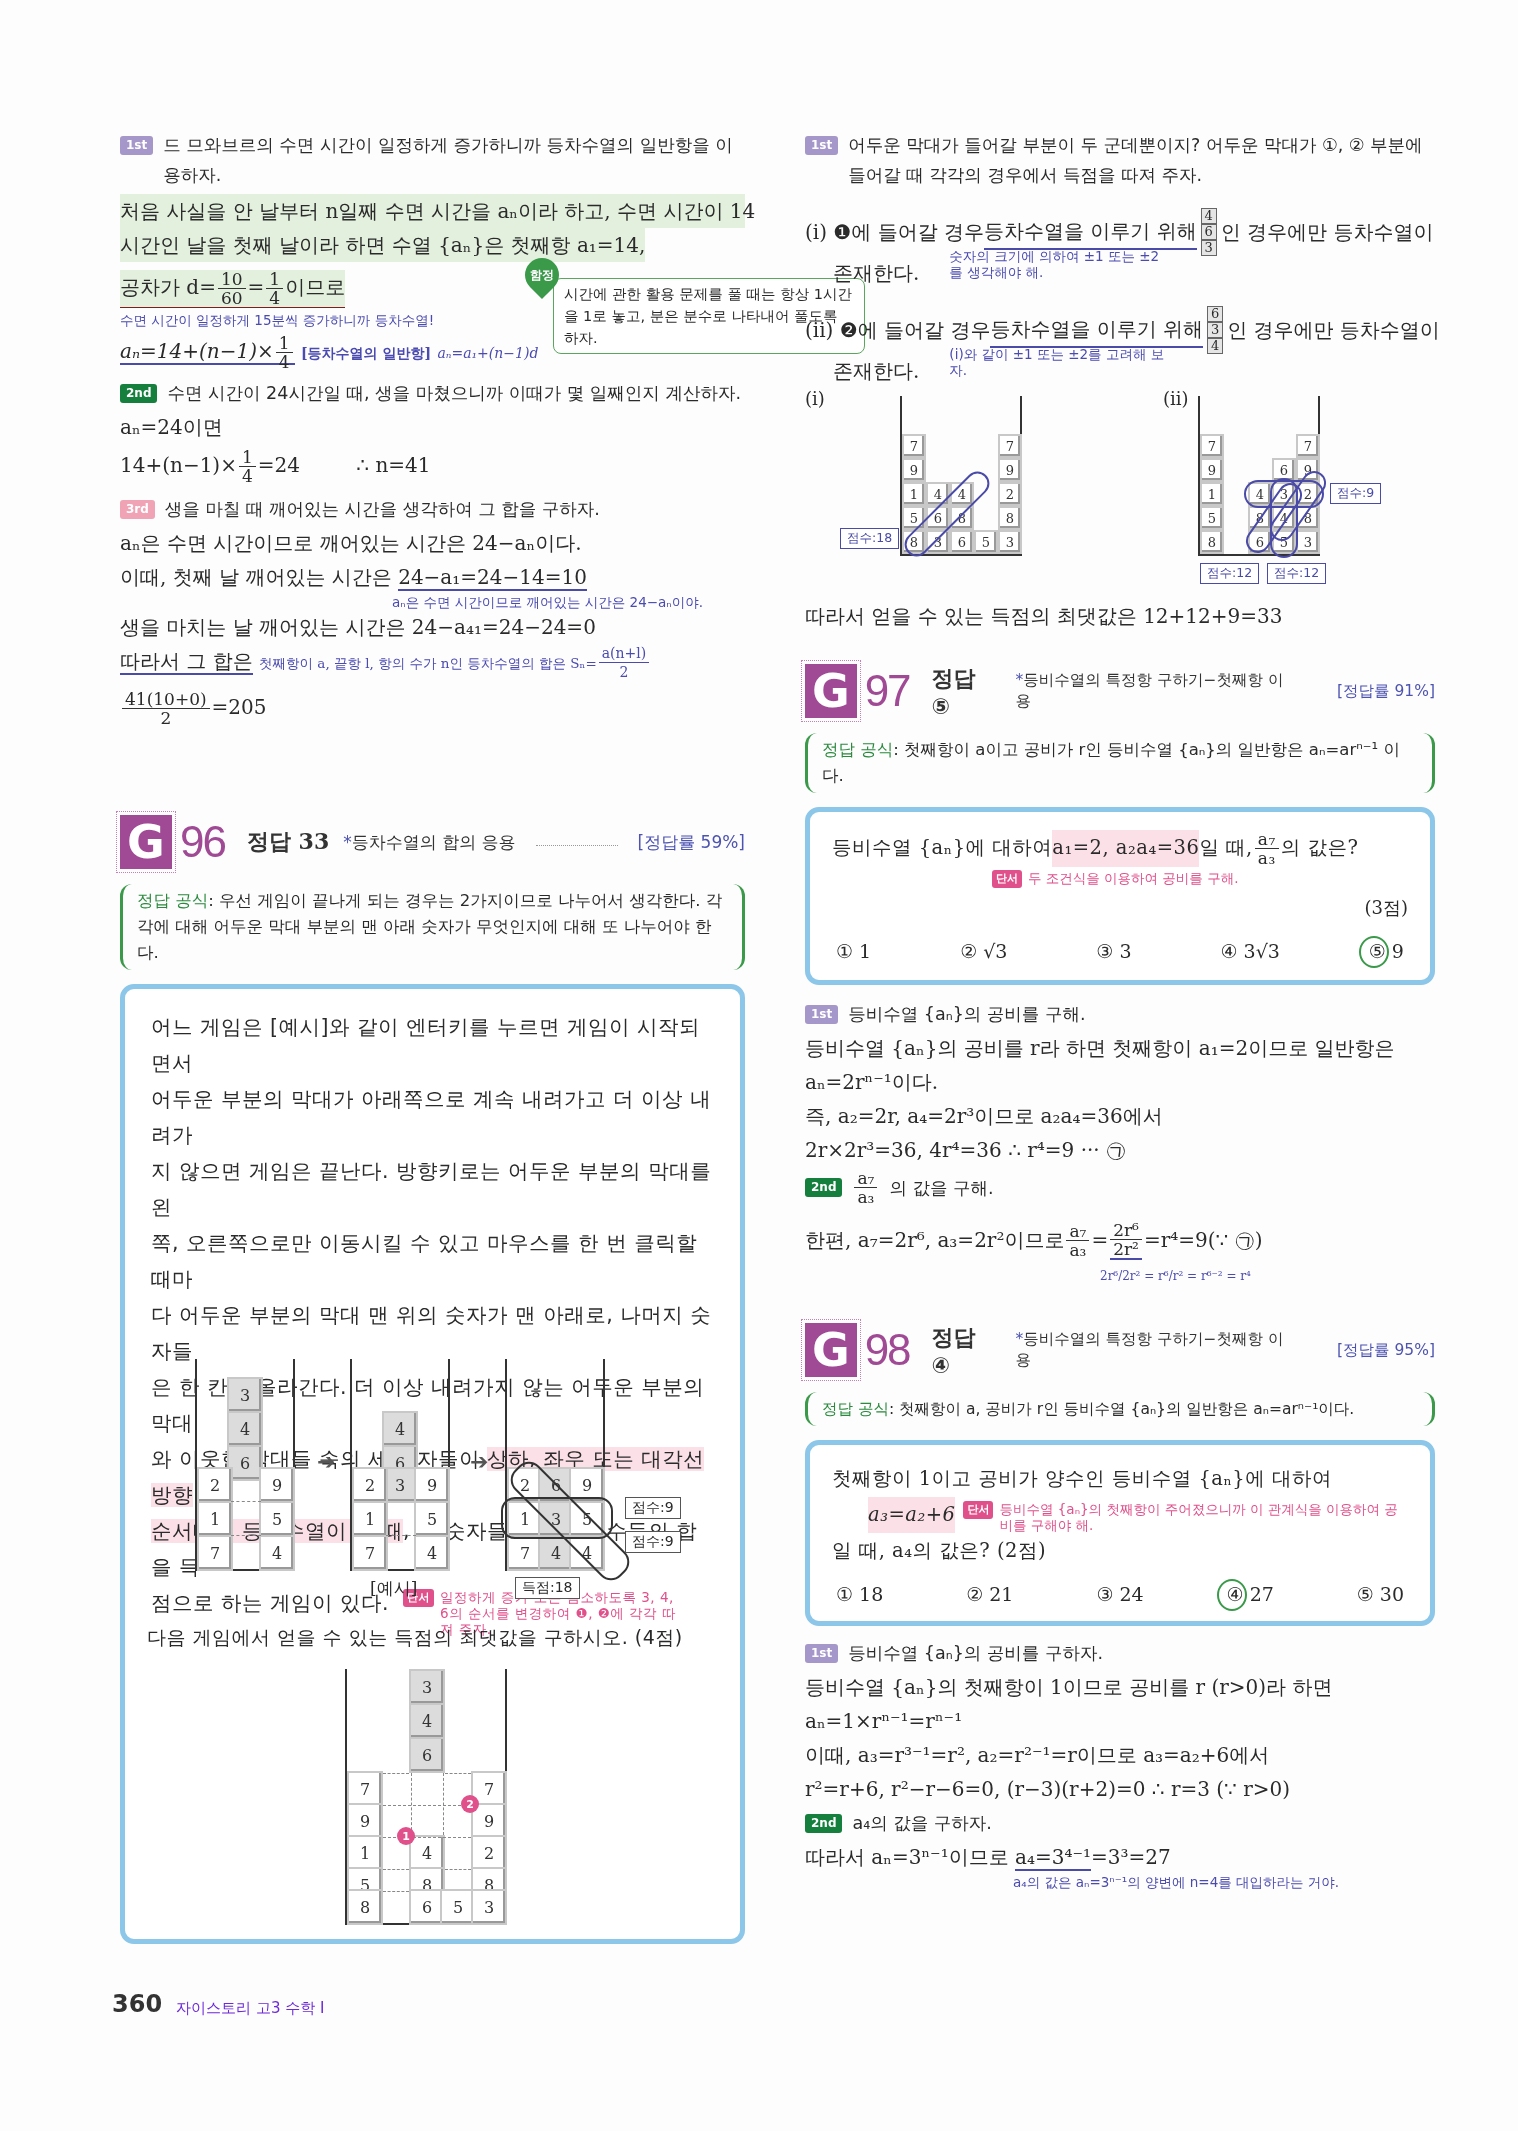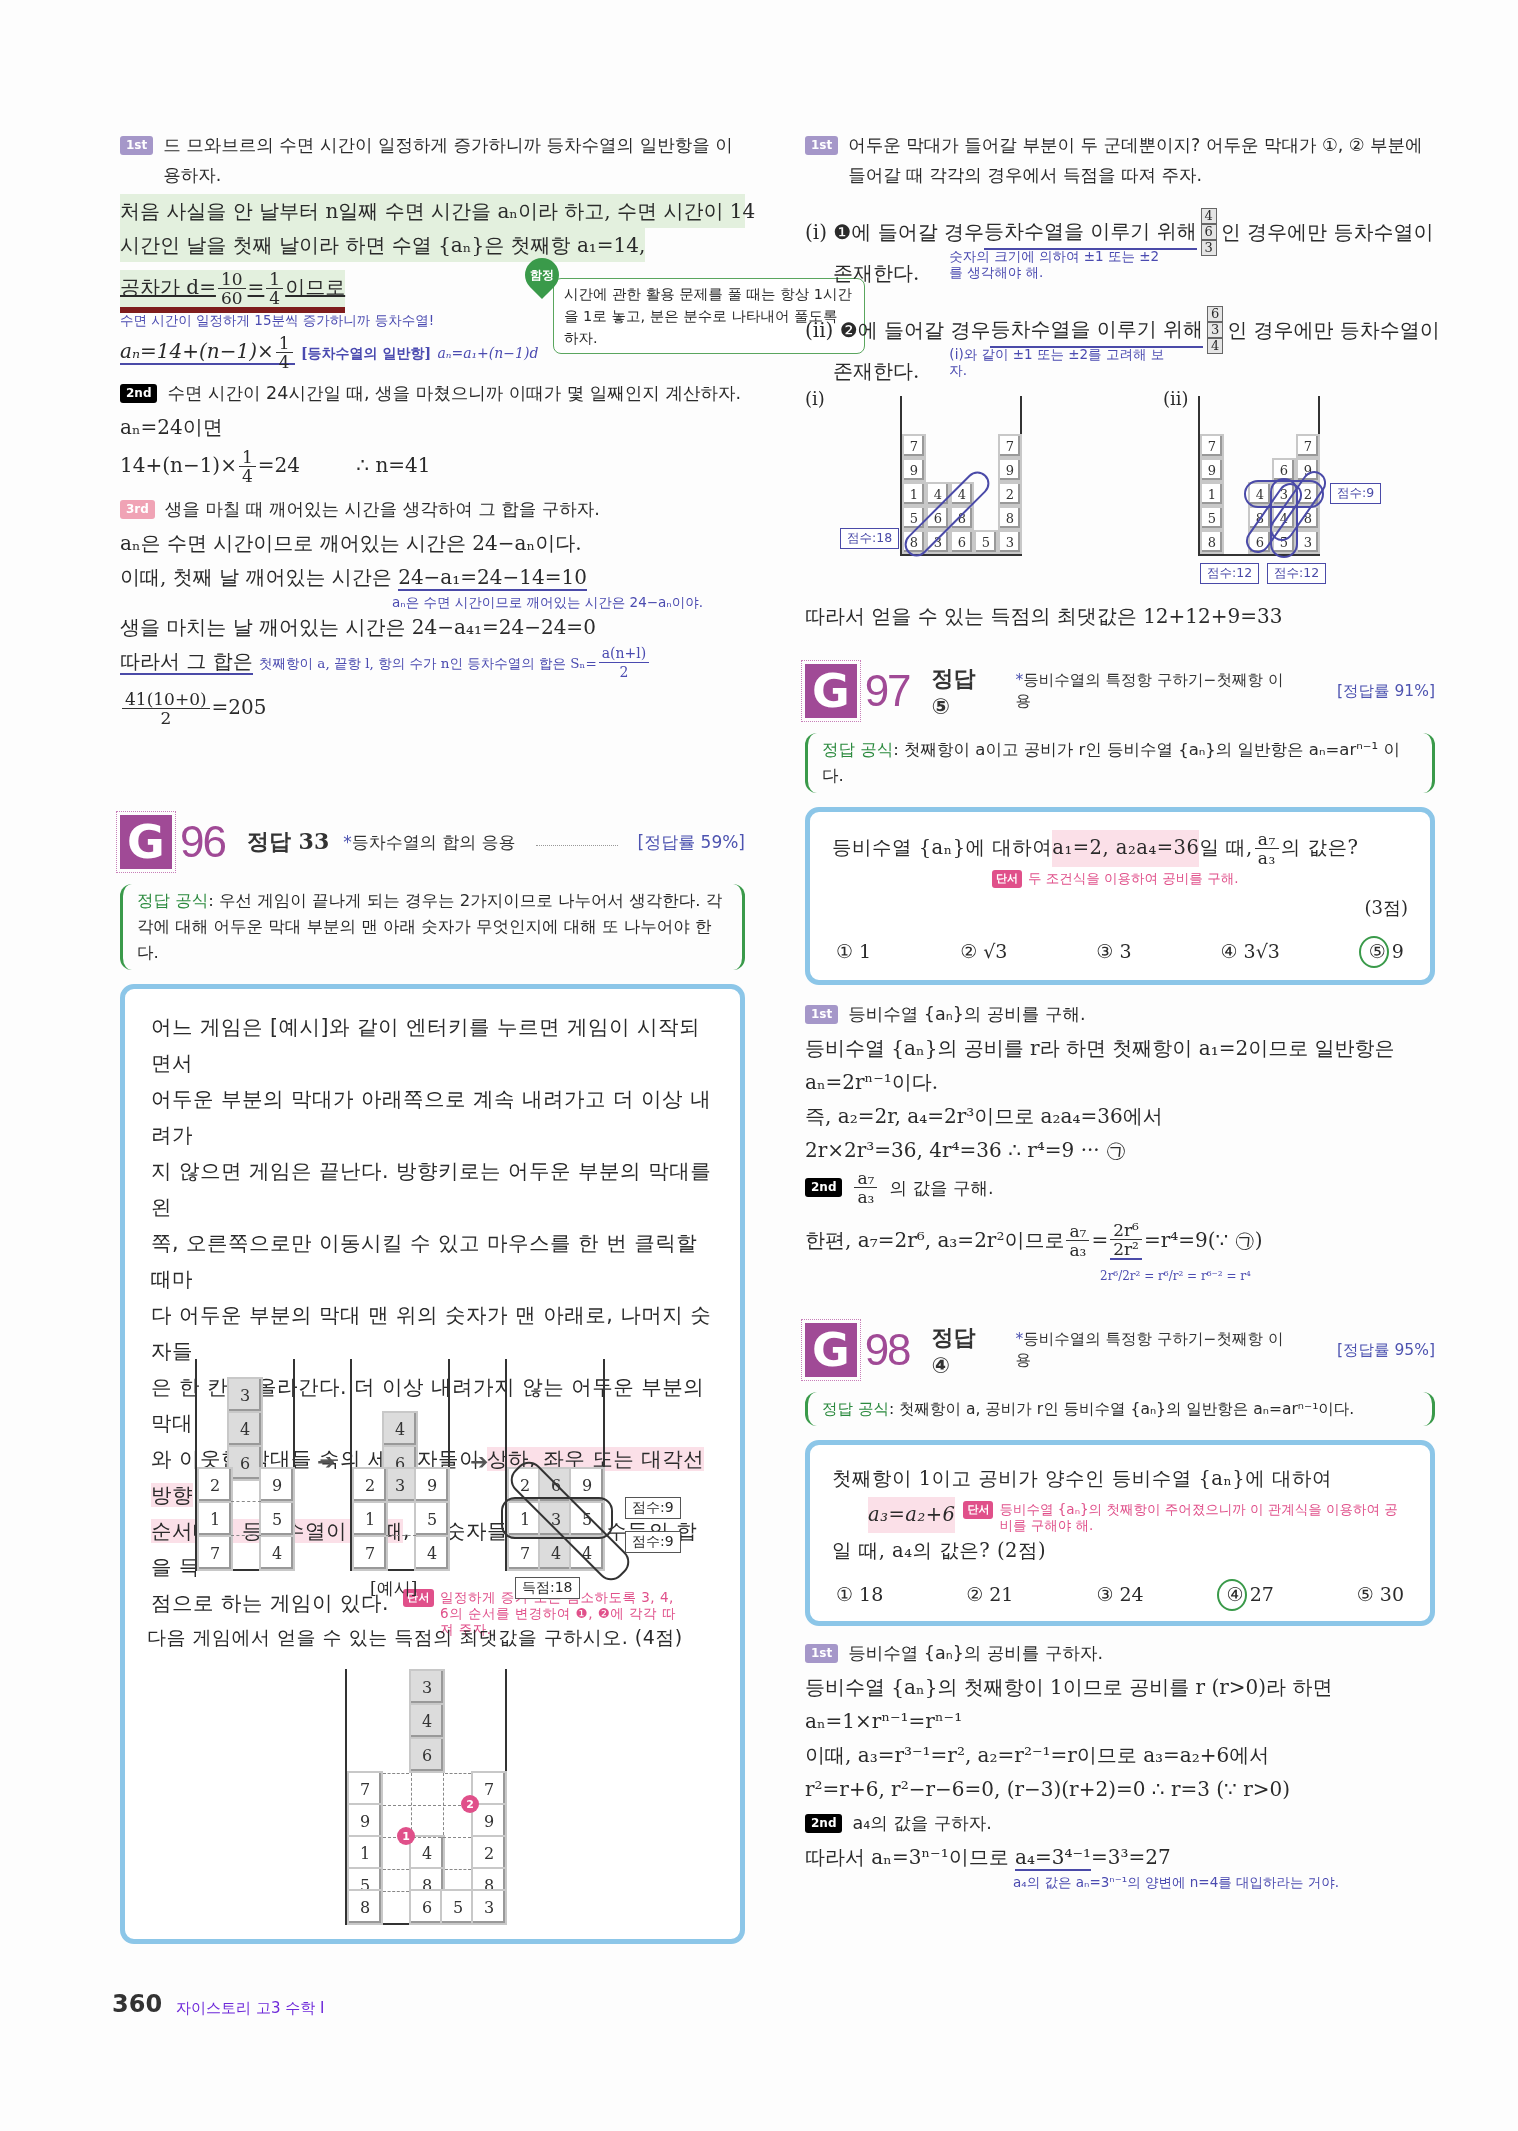--- a/index.html
+++ b/index.html
@@ -6,21 +6,21 @@
   body { width: 1518px; height: 2131px; background: #fdfdfd; font-family: "DejaVu Sans", sans-serif; color: #2a2a2a; position: relative; overflow: hidden; }
   .page { position: absolute; inset: 0; }
   .col { position: absolute; top: 128px; }
   .col-left { left: 120px; width: 625px; }
   .col-right { left: 805px; width: 630px; }
   .serif { font-family: "DejaVu Serif", "Liberation Serif", serif; }
   .line { font-size: 20px; line-height: 34px; white-space: nowrap; }
   .step { display: flex; align-items: flex-start; gap: 10px; font-size: 17.5px; line-height: 30px; margin: 2px 0; }
   .step-badge { display: inline-block; font-size: 12px; font-weight: bold; color: #fff; padding: 1px 6px; border-radius: 3px; margin-top: 6px; line-height: 17px; flex: none; }
   .b1 { background: #a597c9; }
-  .b2 { background: #000000; }
+  .b2 { background: #15803d; }
   .b3 { background: #f0a3b5; }
   .note { color: #4a4ab0; font-size: 13.5px; line-height: 16px; }
   .hl-green { background: #e3f0de; }
   .hl-pink { background: #fbe0e8; }
   .ul { border-bottom: 2px solid #4a4aa8; }
   .frac { display: inline-flex; flex-direction: column; align-items: center; vertical-align: middle; font-size: 17px; line-height: 18px; margin: 0 2px; }
   .frac .num { border-bottom: 1.5px solid #333; padding: 0 3px; }
   .i { font-style: italic; }
   .trap { position: absolute; left: 405px; top: 140px; width: 340px; }
   .trap-pin { position: absolute; left: 0; top: -10px; width: 34px; height: 34px; background: #3a9a4a; border-radius: 50% 50% 50% 0; transform: rotate(-45deg); }
@@ -72,21 +72,21 @@
 
     <div class="step">
       <span class="step-badge b1">1st</span>
       <span style="white-space:normal;">드 므와브르의 수면 시간이 일정하게 증가하니까 등차수열의 일반항을 이용하자.</span>
     </div>
 
     <div class="line serif hl-green" style="margin-top:4px;">처음 사실을 안 날부터 n일째 수면 시간을 aₙ이라 하고, 수면 시간이 14</div>
     <div class="line serif hl-green" style="display:inline-block;text-align:right;">시간인 날을 첫째 날이라 하면 수열 {aₙ}은 첫째항 a₁=14,</div>
 
     <div class="line serif" style="margin-top:8px; height:40px;">
-      <span class="hl-green" style="display:inline-block; border-bottom:6px solid #7f1d1d;text-decoration:underline;">
+      <span class="hl-green" style="display:inline-block; border-bottom:1px solid #7f1d1d;">
         <span>공차가 d=</span><span class="frac">
             <span class="num">10</span>
             <span>60</span>
           </span><span>=</span><span class="frac">
             <span class="num">1</span>
             <span>4</span>
           </span><span>이므로</span>
       </span>
     </div>
     <div class="note" style="margin-top:2px;">수면 시간이 일정하게 15분씩 증가하니까 등차수열!</div>

